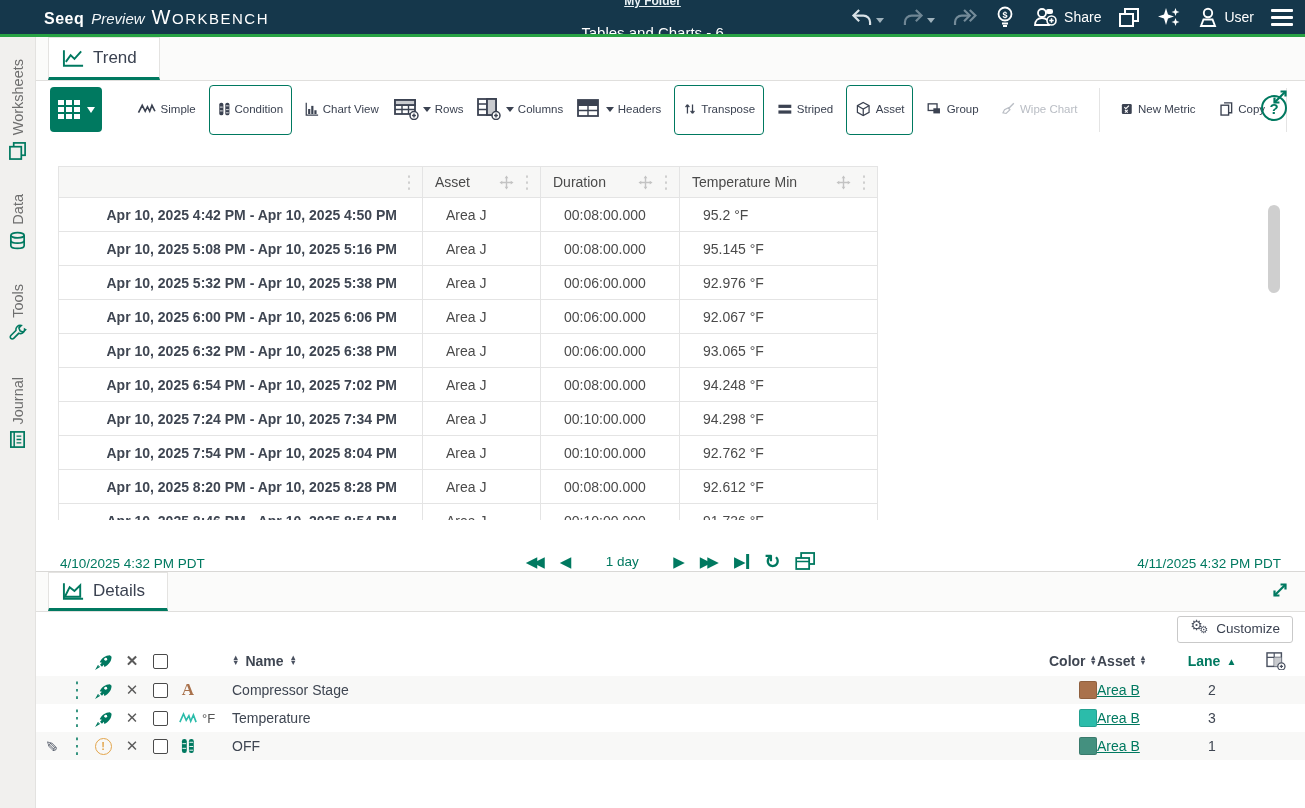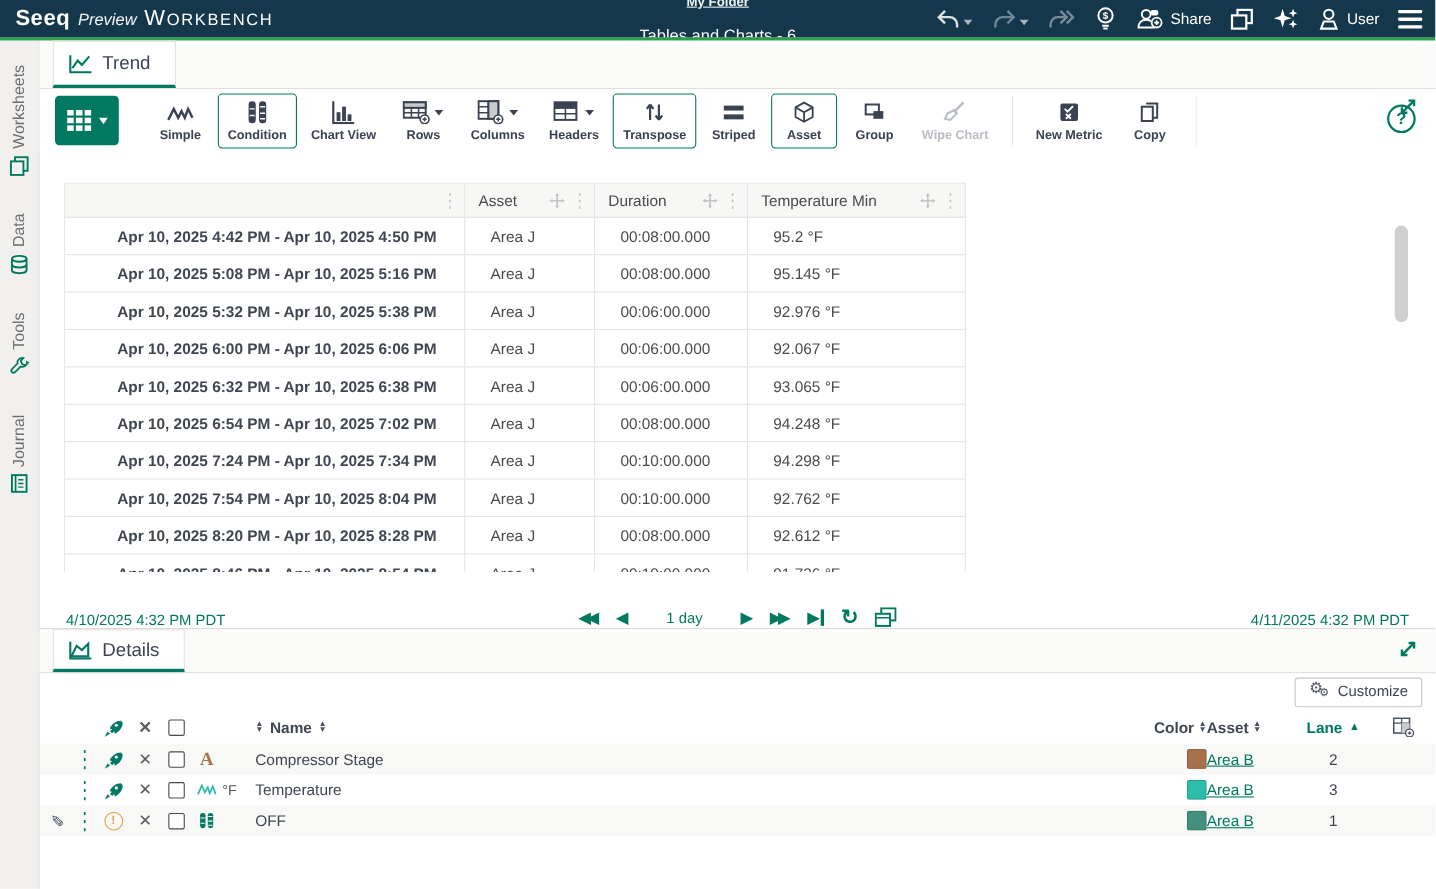--- a/index.html
+++ b/index.html
@@ -4,21 +4,21 @@
 <style>
   * { box-sizing: border-box; margin: 0; padding: 0; }
   html,body { width:1305px; height:808px; overflow:hidden; background:#fff;
     font-family:"Liberation Sans", sans-serif; }
 
   
   .topbar { height:34px; background:#15374b; display:flex; align-items:center;
     color:#fff; padding:0 12px 0 14px; position:relative; overflow:hidden; }
   .green-line { height:3px; background:#28a244; }
   .logo { display:flex; align-items:baseline; gap:7px; white-space:nowrap; }
-  .logo-seeq { font-size:20px; font-weight:bold; letter-spacing:.5px; }
+  .logo-seeq { font-size:16px; font-weight:bold; letter-spacing:.5px;margin-left:30px; }
   .logo-preview { font-size:15px; font-style:italic; font-weight:300; color:#f2f6f8; }
   .logo-wb { font-size:15px; letter-spacing:1.5px; }
   .logo-wb .bigW { font-size:20px; }
   .topbar-center { position:absolute; left:50%; transform:translateX(-50%);
     display:flex; flex-direction:column; align-items:center; height:34px; overflow:hidden; }
   .my-folder { font-size:12px; color:#e8f1f5; text-decoration:underline; margin-top:-6px;
     font-weight:bold; }
   .wb-title { font-size:15px; color:#fff; margin-top:16px; }
   .topbar-right { margin-left:auto; display:flex; align-items:center; gap:17px; }
   .tb-ico { display:flex; align-items:center; gap:2px; cursor:pointer; }
@@ -50,24 +50,24 @@
   .expand-btn.inrow { bottom:auto; top:8px; }
 
   
   .toolbar { height:59px; background:#fff; display:flex; align-items:center;
     padding:4px 10px 6px 14px; gap:4px; position:relative; }
   .teal-btn { width:58px; height:45px; background:#007960; border-radius:4px;
     display:flex; align-items:center; justify-content:center; gap:7px;
     cursor:pointer; margin-right:22px; }
   .caret-w { width:0; height:0; border-left:4.5px solid transparent;
     border-right:4.5px solid transparent; border-top:6px solid #fff; }
-  .tbtn { min-width:60px; height:50px; display:flex; flex-direction:column;
+  .tbtn { min-width:60px; height:50px; display:flex; flex-direction:row;
     align-items:center; justify-content:flex-end; gap:4px; padding:4px 8px 5px;
     border:1px solid transparent; border-radius:4px; cursor:pointer;
-    font-size:11.5px; color:#3b4251; white-space:nowrap;font-weight:bold; }
+    font-size:11.5px; color:#3b4251; white-space:nowrap; }
   .tbtn.selected { border-color:#007960; }
   .tbtn.disabled { color:#b9bdc4; cursor:default; }
   .ic-row { display:flex; align-items:flex-end; gap:3px; }
   .caret-d { width:0; height:0; border-left:4px solid transparent;
     border-right:4px solid transparent; border-top:5px solid #3b4251; margin-bottom:8px; }
   .tsep { width:1px; height:44px; background:#e4e4e4; margin:0 8px; }
   .help-btn { position:absolute; right:18px; top:14px; width:26px; height:26px;
     border:2px solid #007960; border-radius:50%; color:#007960; font-weight:bold;
     font-size:15px; display:flex; align-items:center; justify-content:center; cursor:pointer; }
 

